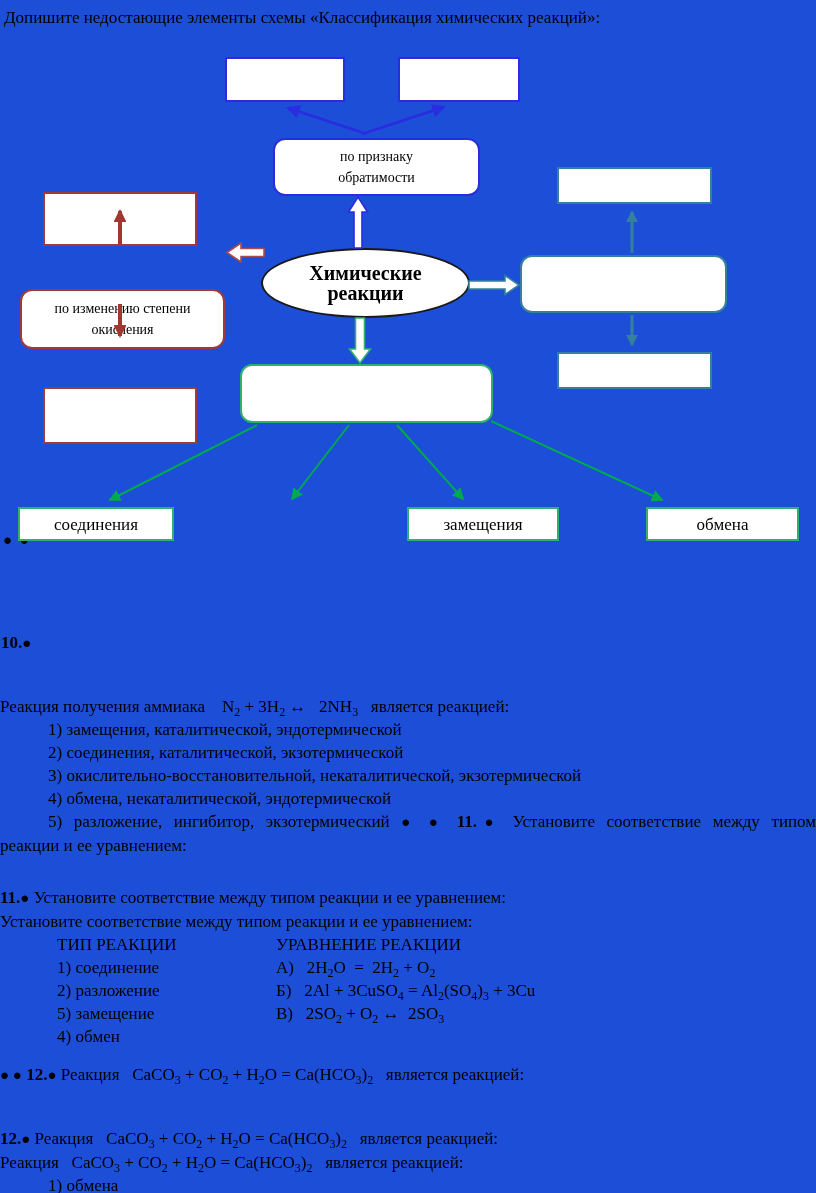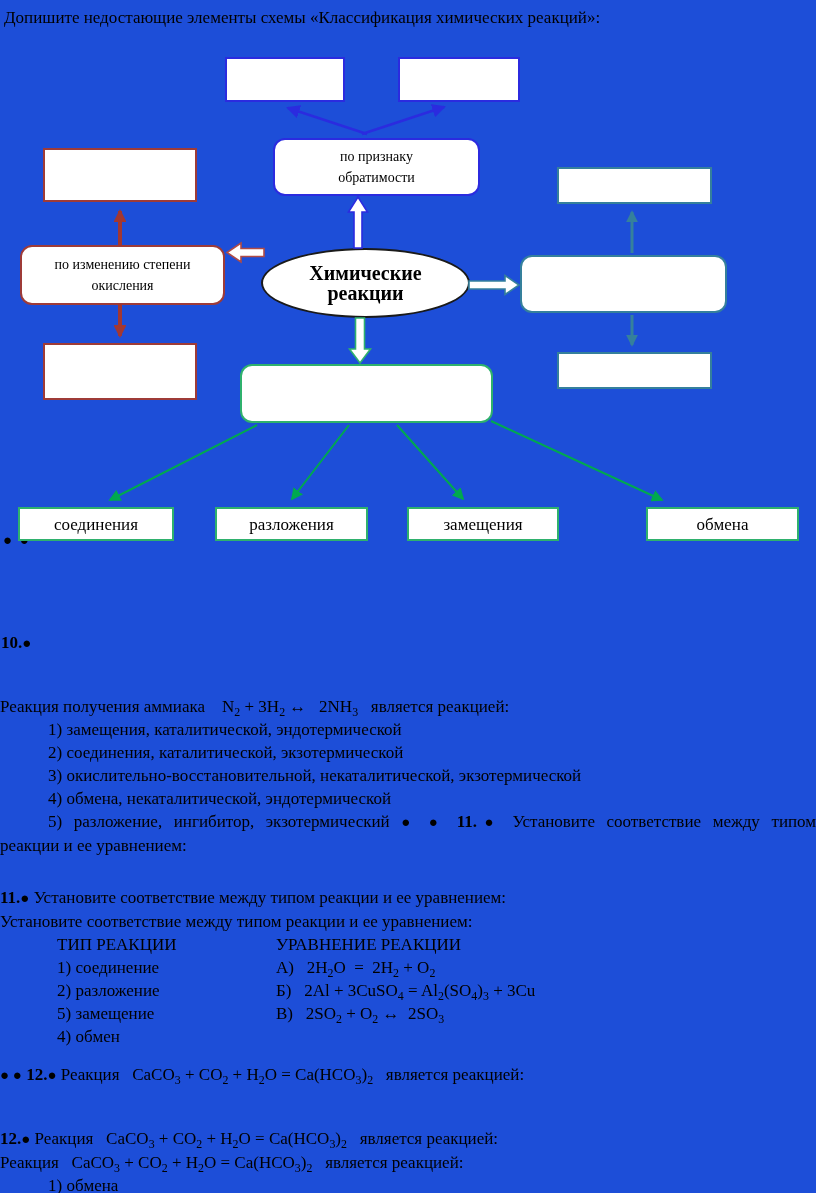--- a/index.html
+++ b/index.html
@@ -2,21 +2,21 @@
 <html><head>
 <meta charset="utf-8">
 <style>
   html,body{margin:0;padding:0;background:#fff;}
   .page{position:relative;width:816px;height:1193px;background:#1d4ed8;overflow:hidden;
         font-family:"Liberation Serif",serif;color:#000;font-size:17px;line-height:23px;padding-left:20px;}
   
   .box{position:absolute;background:#fff;z-index:2;display:flex;align-items:center;
        justify-content:center;text-align:center;font-size:14px;line-height:21px;box-sizing:border-box;}
   .b-blue {border:2px solid #2B2BDF;}
-  .b-brown{border:2px solid #9E3B38;}
+  .b-brown{border:2px solid #9E3B38;margin-top:44px;}
   .b-teal {border:2px solid #35809C;}
   .b-green{border:2px solid #2FB16D;}
   .round{border-radius:12px;}
   .ellipse{position:absolute;z-index:2;background:#fff;border:2px solid #1a1a1a;border-radius:50%;
            display:flex;align-items:center;justify-content:center;text-align:center;
            font-weight:bold;font-size:20px;line-height:20px;box-sizing:border-box;}
   .typebox{font-size:17px;}
   svg.arrows{position:absolute;left:0;top:0;z-index:3;pointer-events:none;}
   
   .abs{position:absolute;}
@@ -58,23 +58,20 @@
 
   <div class="ellipse" style="left:261px;top:248px;width:209px;height:70px;">
     <span style="width:120px;">Химические реакции</span>
   </div>
 
   <div class="box b-green round" style="left:240px;top:364px;width:253px;height:59px;"></div>
 
   <div class="box b-green typebox" style="left:18px;top:507px;width:156px;height:34px;">
     <span>соединения</span>
     </div>
-  <div class="box b-green typebox" style="left:215px;top:507px;width:153px;height:34px;">
-    <span>разложения</span>
-    </div>
   <div class="box b-green typebox" style="left:407px;top:507px;width:152px;height:34px;">
     <span>замещения</span>
     </div>
   <div class="box b-green typebox" style="left:598px;top:507px;width:153px;height:34px;margin-left:48px;">
     <span>обмена</span>
     </div>
 
   <svg class="arrows" width="816" height="1193" viewBox="0 0 816 1193">
     <defs>
       <marker id="mBlue" viewBox="0 0 10 10" refX="8.5" refY="5" markerWidth="5.5" markerHeight="5.5" orient="auto">

